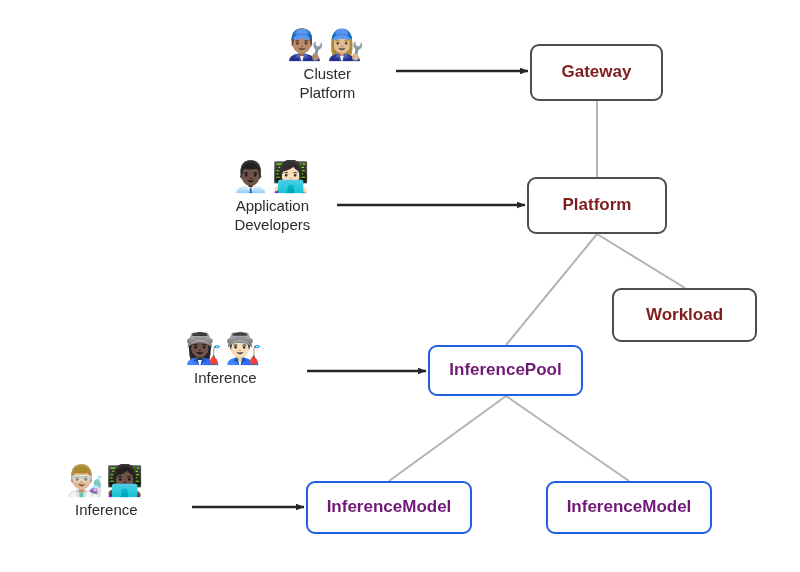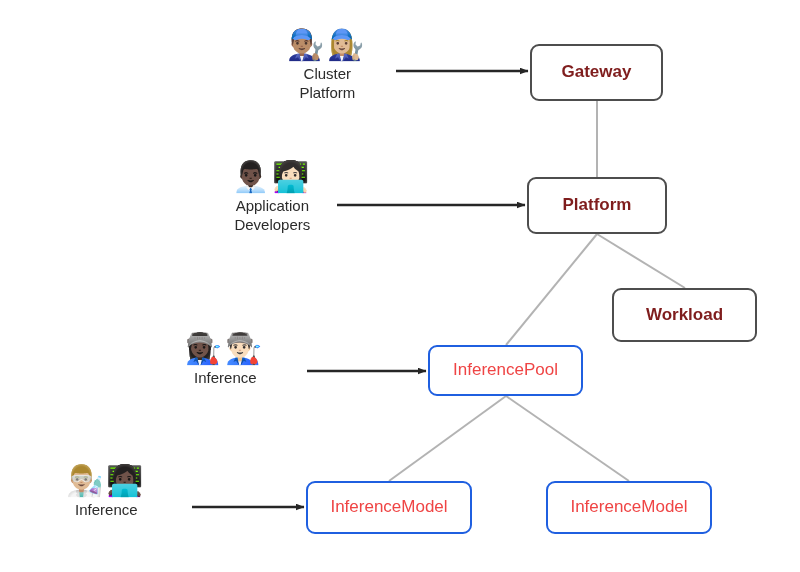--- a/index.html
+++ b/index.html
@@ -39,23 +39,23 @@
     line-height: 1.1;
   }
   .node.plain {
     border: 2px solid #4d4d4d;
     color: #7f1d1d;
     font-size: 17px;
     font-weight: bold;
   }
   .node.accent {
     border: 2px solid #1f5fe0;
-    color: #ef4444;
+    color: #701a75;
     font-size: 17px;
-    font-weight: normal;
+    font-weight: bold;
   }
 
   
   .actor {
     position: absolute;
     display: flex;
     flex-direction: column;
     align-items: center;
   }
   .actor-emojis {

